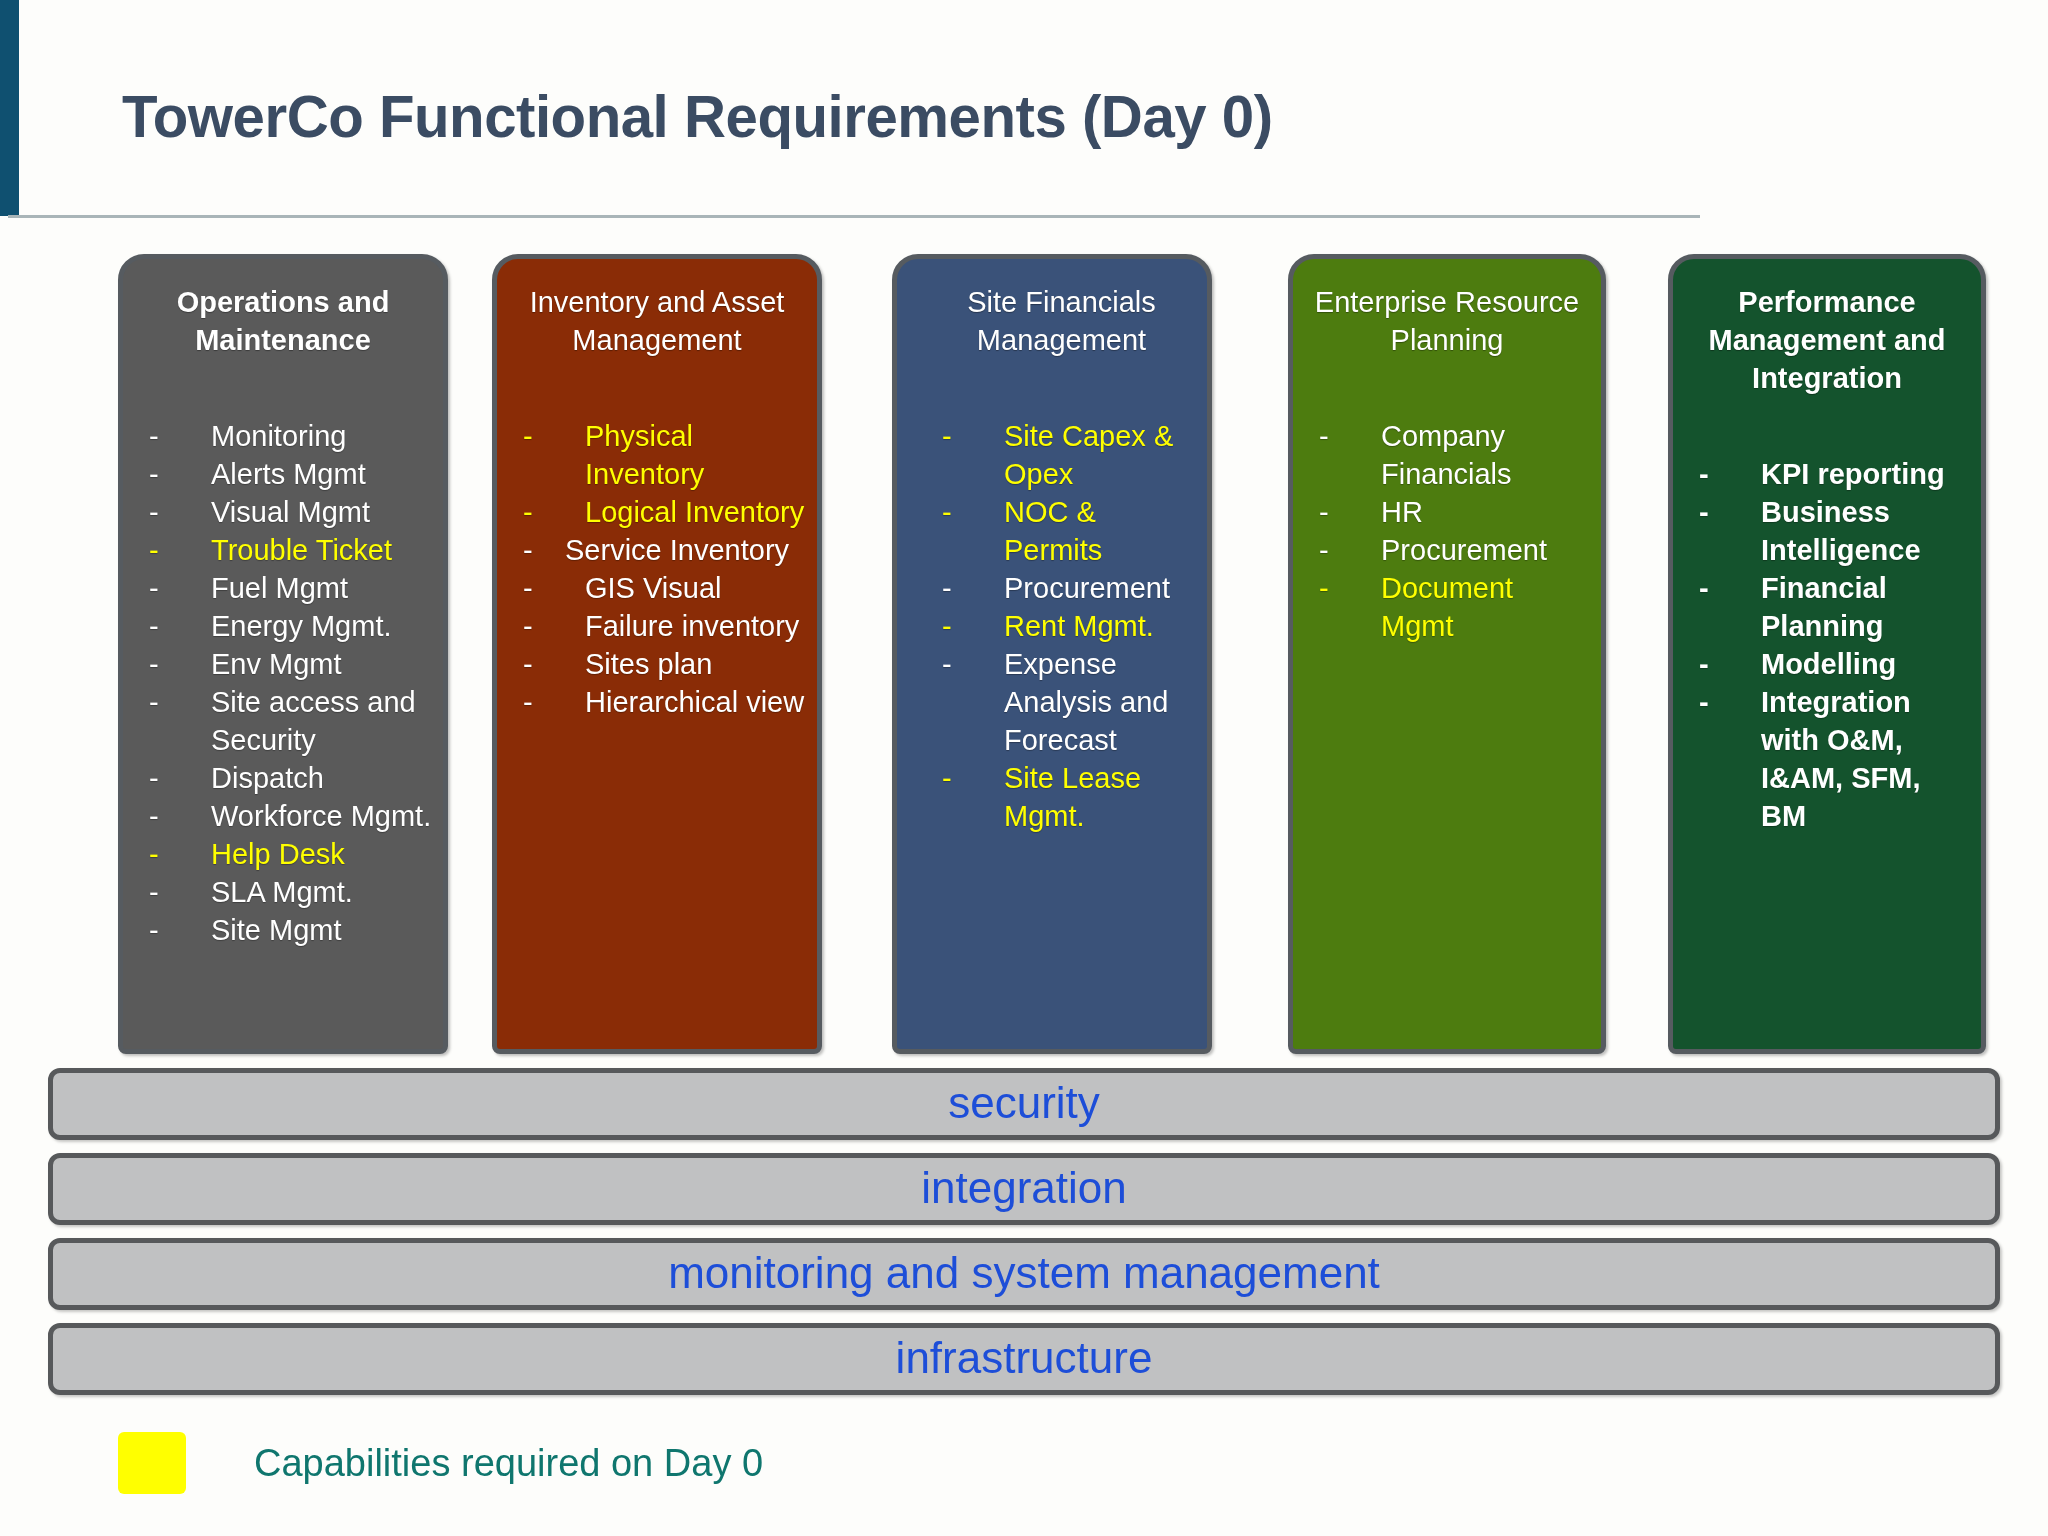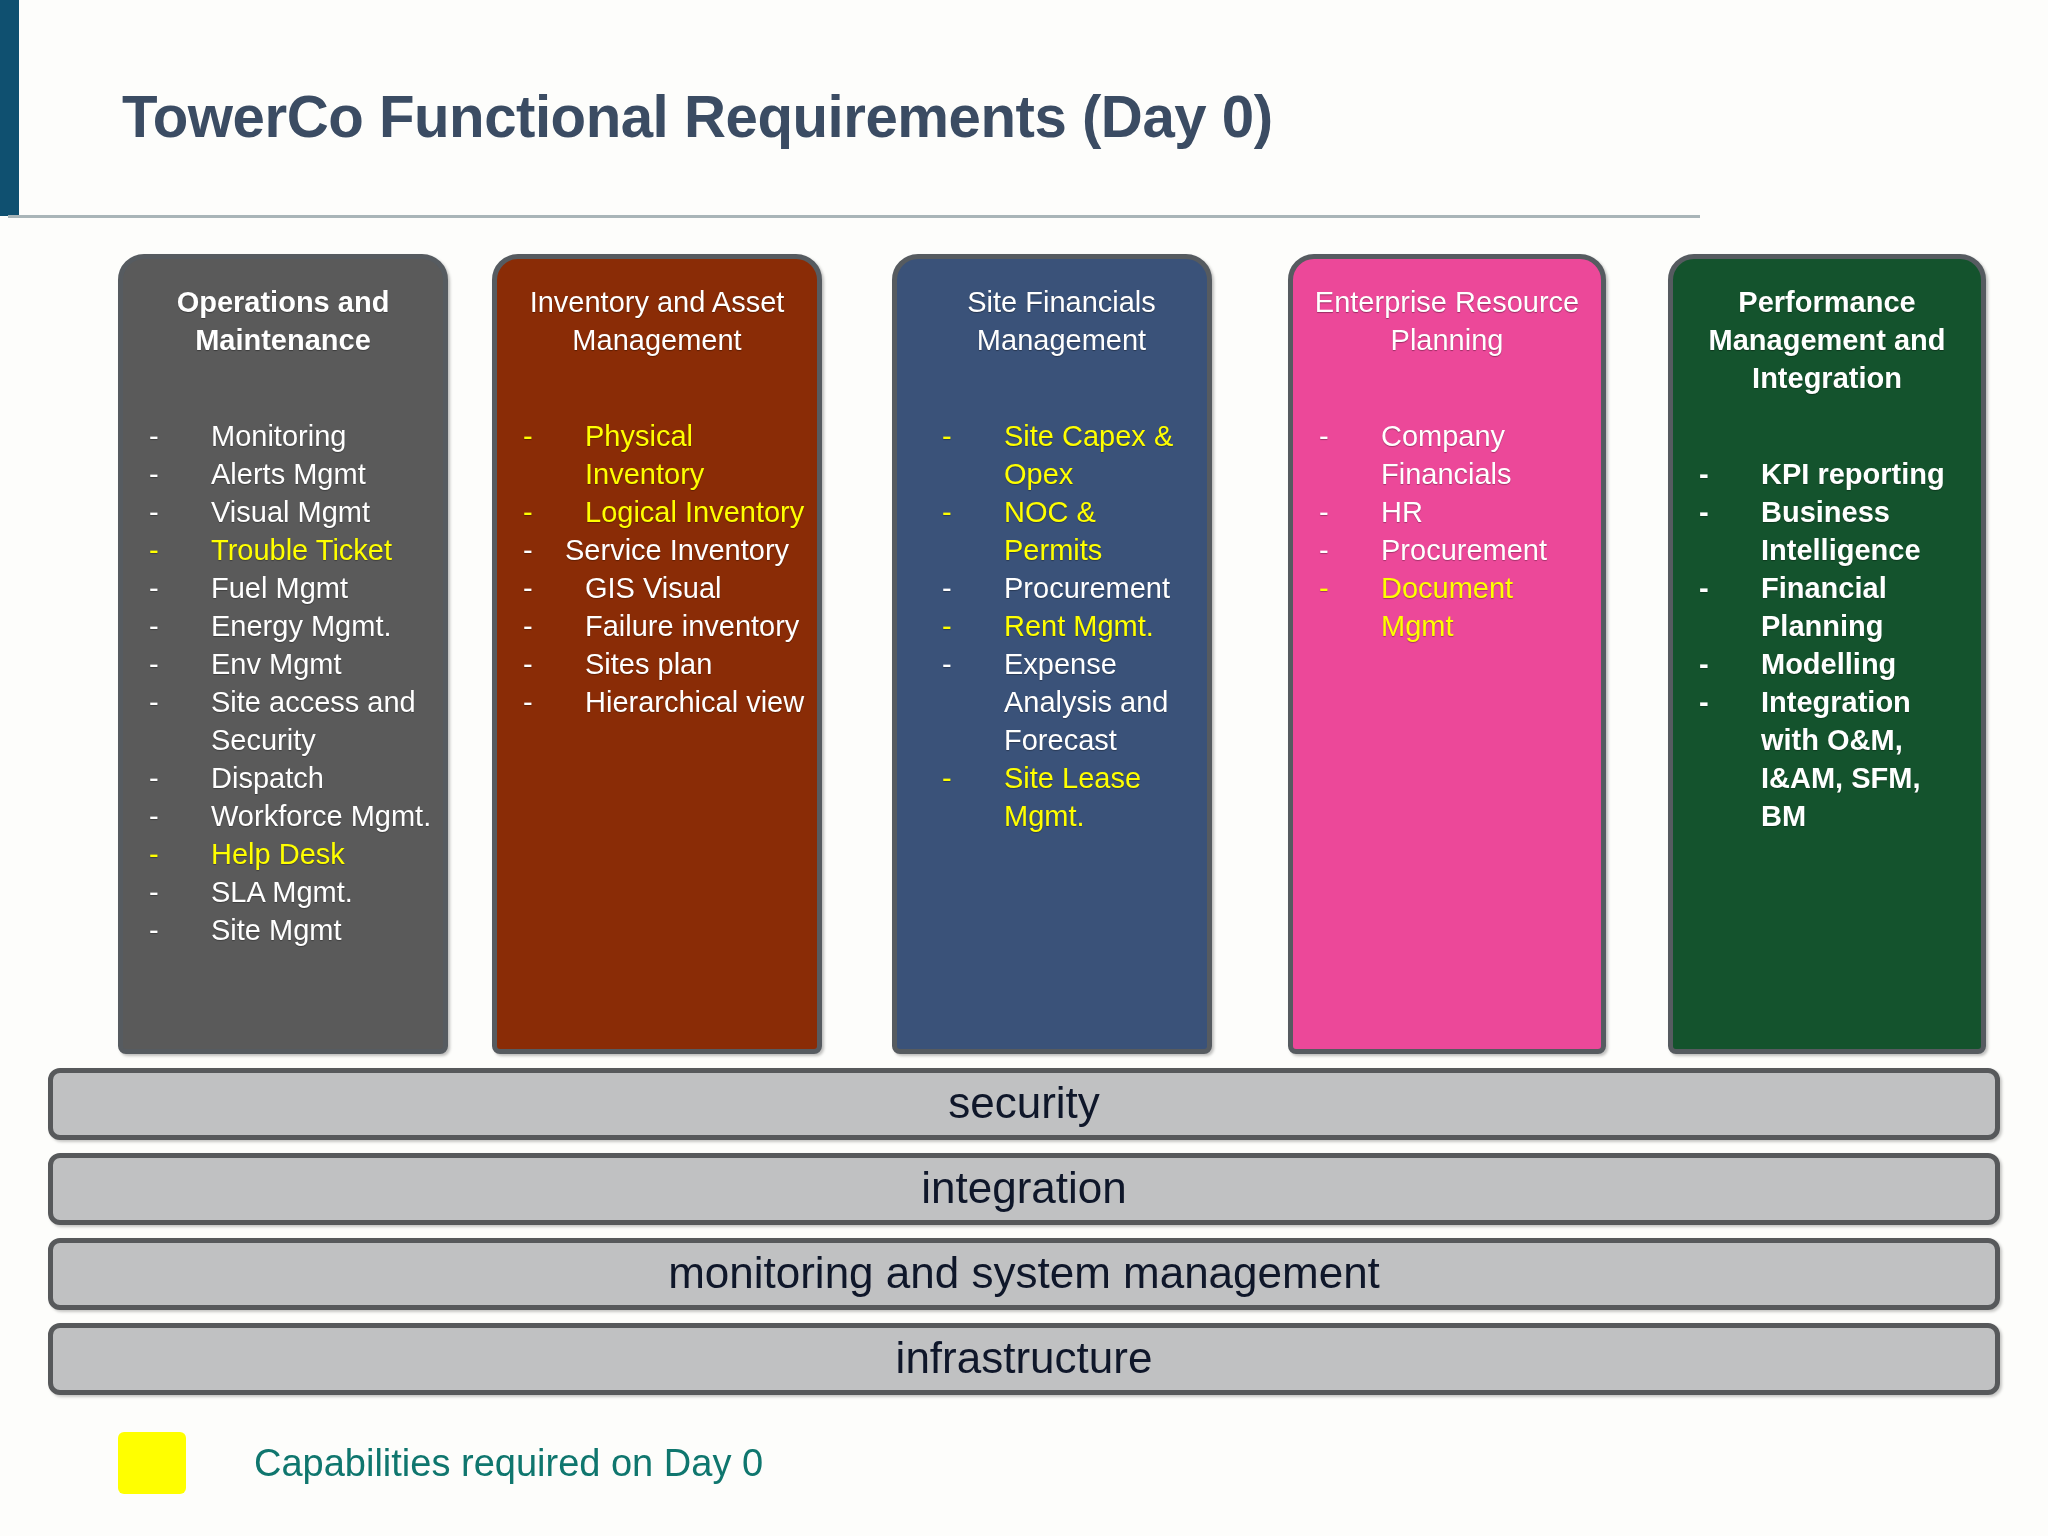--- a/index.html
+++ b/index.html
@@ -73,21 +73,21 @@
   .bar{
     position:absolute;left:48px;width:1952px;height:72px;
     background:#c0c1c2;
     border:5px solid #57595b;
     border-radius:12px;
     box-sizing:border-box;
     display:flex;align-items:center;justify-content:center;
     box-shadow:2px 2px 3px rgba(0,0,0,.22);
   }
   .bar .label{
-    font-size:44px;color:#0f172a;line-height:1;
+    font-size:44px;color:#1d4ed8;line-height:1;
     transform:translateY(-1px);
   }
 
   
   .legend{position:absolute;left:118px;top:1432px;display:flex;align-items:center;}
   .legend-swatch{
     width:68px;height:62px;background:#ffff00;border-radius:6px;
   }
   .legend-text{
     margin-left:68px;font-size:38px;color:#0f766e;
@@ -216,21 +216,21 @@
           <li class="">
             <span class="dash">-</span>
             <span class="txt">Expense Analysis and Forecast</span>
           </li>
           <li class="hl ">
             <span class="dash">-</span>
             <span class="txt">Site Lease Mgmt.</span>
           </li>
         </ul>
       </div>
-      <div class="col" style="left: 1288px; width: 318px; height: 800px; background: #ec4899;">
+      <div class="col" style="left: 1288px; width: 318px; height: 800px; background: #4d7c0f;">
         <div class="col-title">Enterprise Resource Planning</div>
         <ul class="col-list" style="margin-top: 58px;">
           <li class="">
             <span class="dash">-</span>
             <span class="txt">Company Financials</span>
           </li>
           <li class="">
             <span class="dash">-</span>
             <span class="txt">HR</span>
           </li>

